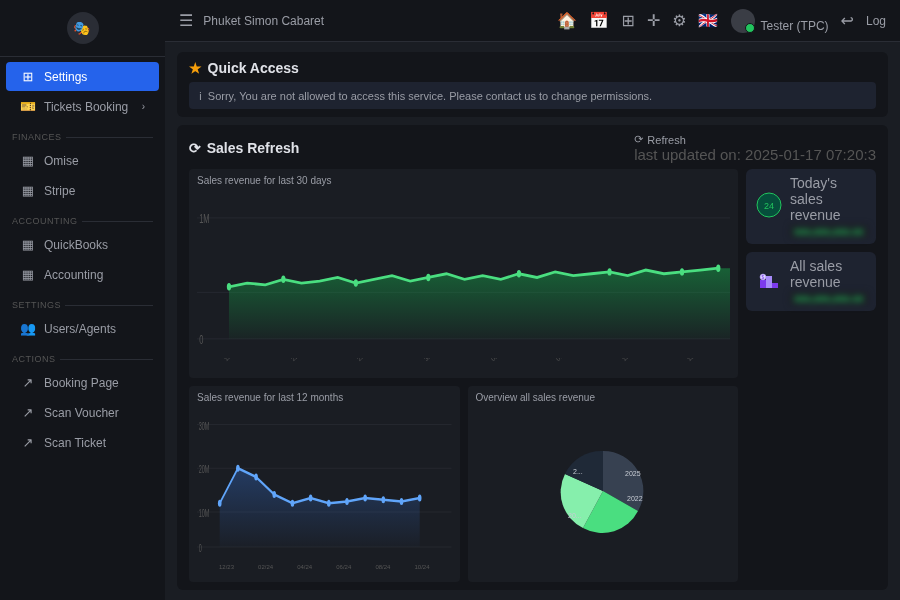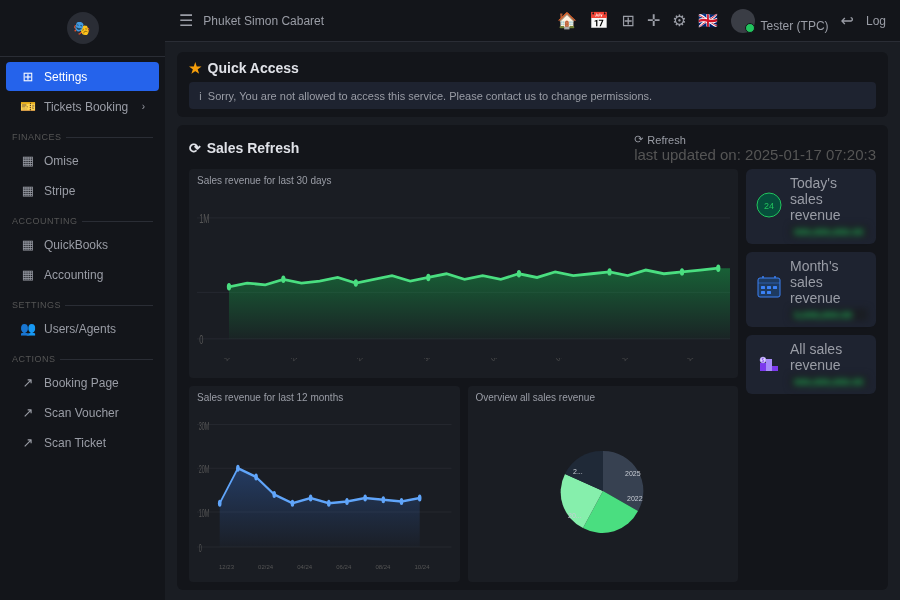--- a/index.html
+++ b/index.html
@@ -568,39 +568,20 @@
                 <circle cx="13" cy="13" r="12" fill="#064e3b" stroke="#22c55e" stroke-width="1"></circle>
                 <text x="13" y="17" font-size="9" text-anchor="middle" fill="#22c55e">24</text>
               </svg>
             </div>
             <div class="stat-info">
               <div class="stat-label">Today's sales revenue</div>
               <div class="stat-value">xxx,xxx,xxx.xx</div>
             </div>
           </div>
 
-          <div class="stat-card">
-            <div class="stat-icon">
-              <svg width="26" height="26" viewBox="0 0 26 26">
-                <rect x="2" y="4" width="22" height="19" rx="2" fill="#1e3a5f" stroke="#3b82f6" stroke-width="1"></rect>
-                <line x1="7" y1="4" x2="7" y2="2" stroke="#3b82f6" stroke-width="1.5"></line>
-                <line x1="19" y1="4" x2="19" y2="2" stroke="#3b82f6" stroke-width="1.5"></line>
-                <line x1="2" y1="9" x2="24" y2="9" stroke="#3b82f6" stroke-width="0.5"></line>
-                <rect x="5" y="12" width="4" height="3" rx="0.5" fill="#3b82f6"></rect>
-                <rect x="11" y="12" width="4" height="3" rx="0.5" fill="#3b82f6"></rect>
-                <rect x="17" y="12" width="4" height="3" rx="0.5" fill="#3b82f6"></rect>
-                <rect x="5" y="17" width="4" height="3" rx="0.5" fill="#3b82f6"></rect>
-                <rect x="11" y="17" width="4" height="3" rx="0.5" fill="#3b82f6"></rect>
-              </svg>
-            </div>
-            <div class="stat-info">
-              <div class="stat-label">Month's sales revenue</div>
-              <div class="stat-value">x,xxx,xxx.xx</div>
-            </div>
-          </div>
 
 
           <div class="stat-card">
             <div class="stat-icon">
               <svg width="26" height="26" viewBox="0 0 26 26">
                 <rect x="4" y="14" width="6" height="8" fill="#7c3aed"></rect>
                 <rect x="10" y="10" width="6" height="12" fill="#a78bfa"></rect>
                 <rect x="16" y="17" width="6" height="5" fill="#7c3aed"></rect>
                 <circle cx="7" cy="11" r="3" fill="#ddd6fe" stroke="#a78bfa" stroke-width="0.5"></circle>
                 <text x="7" y="13" font-size="5" text-anchor="middle" fill="#7c3aed">$</text>

